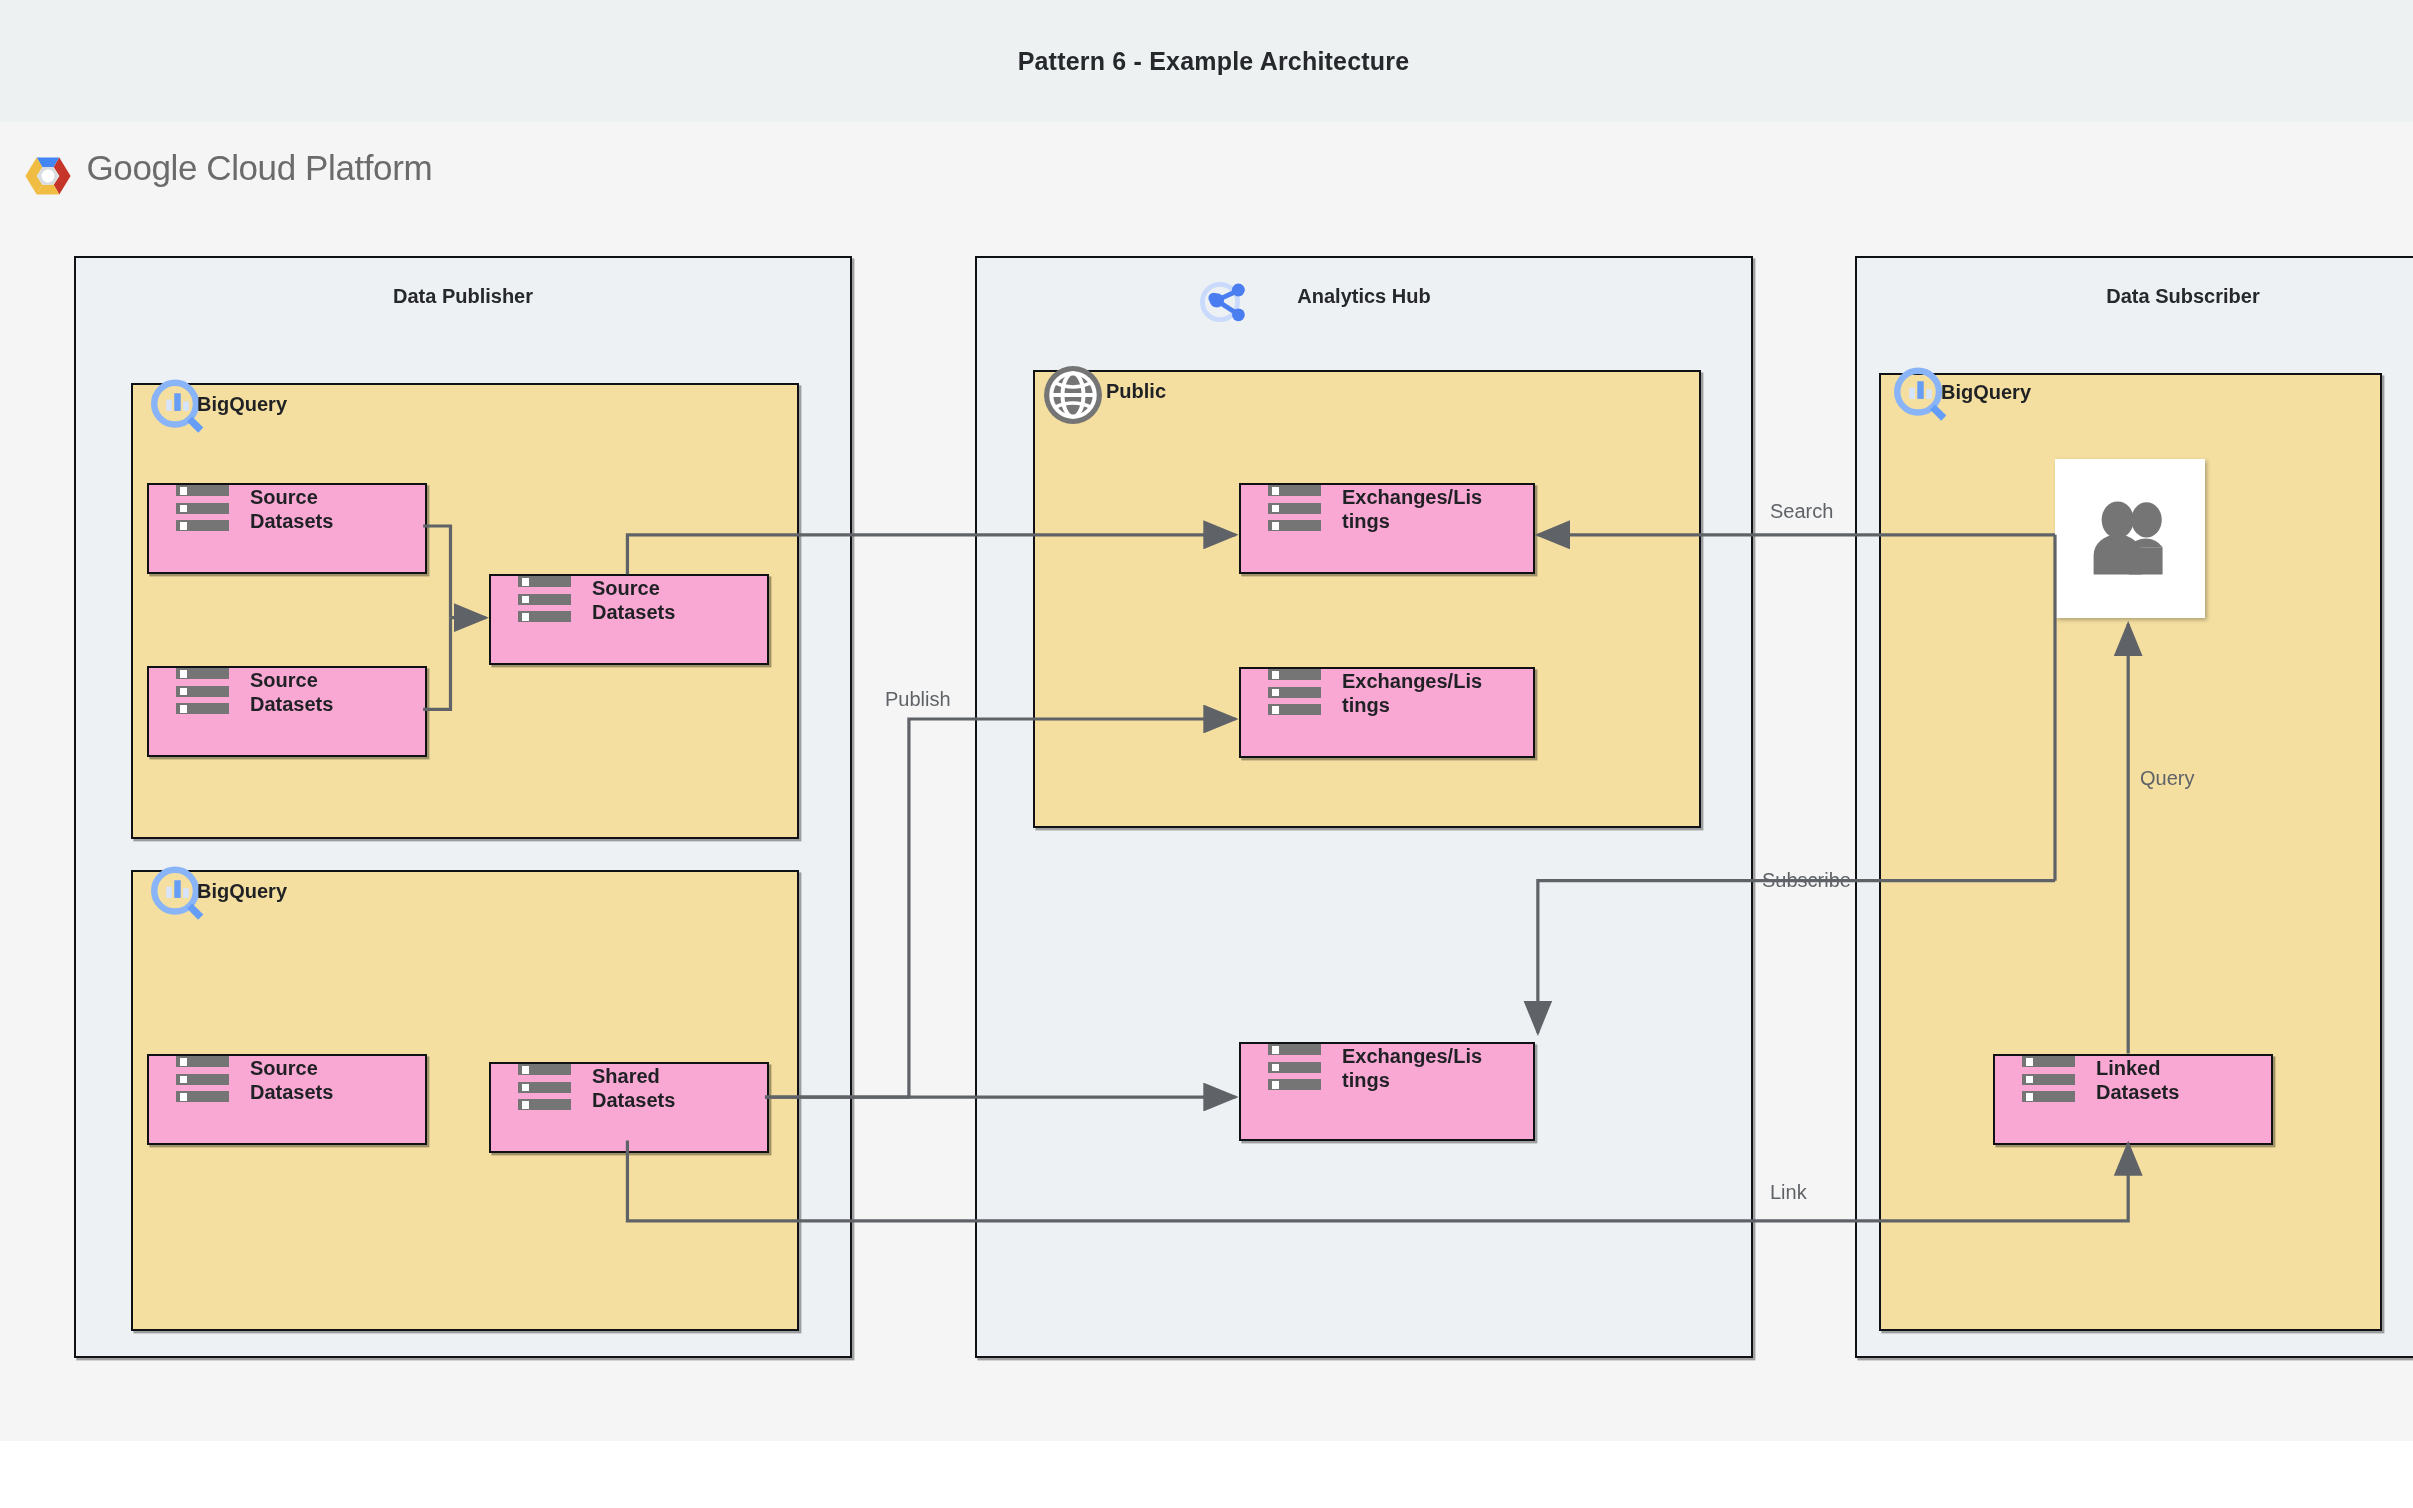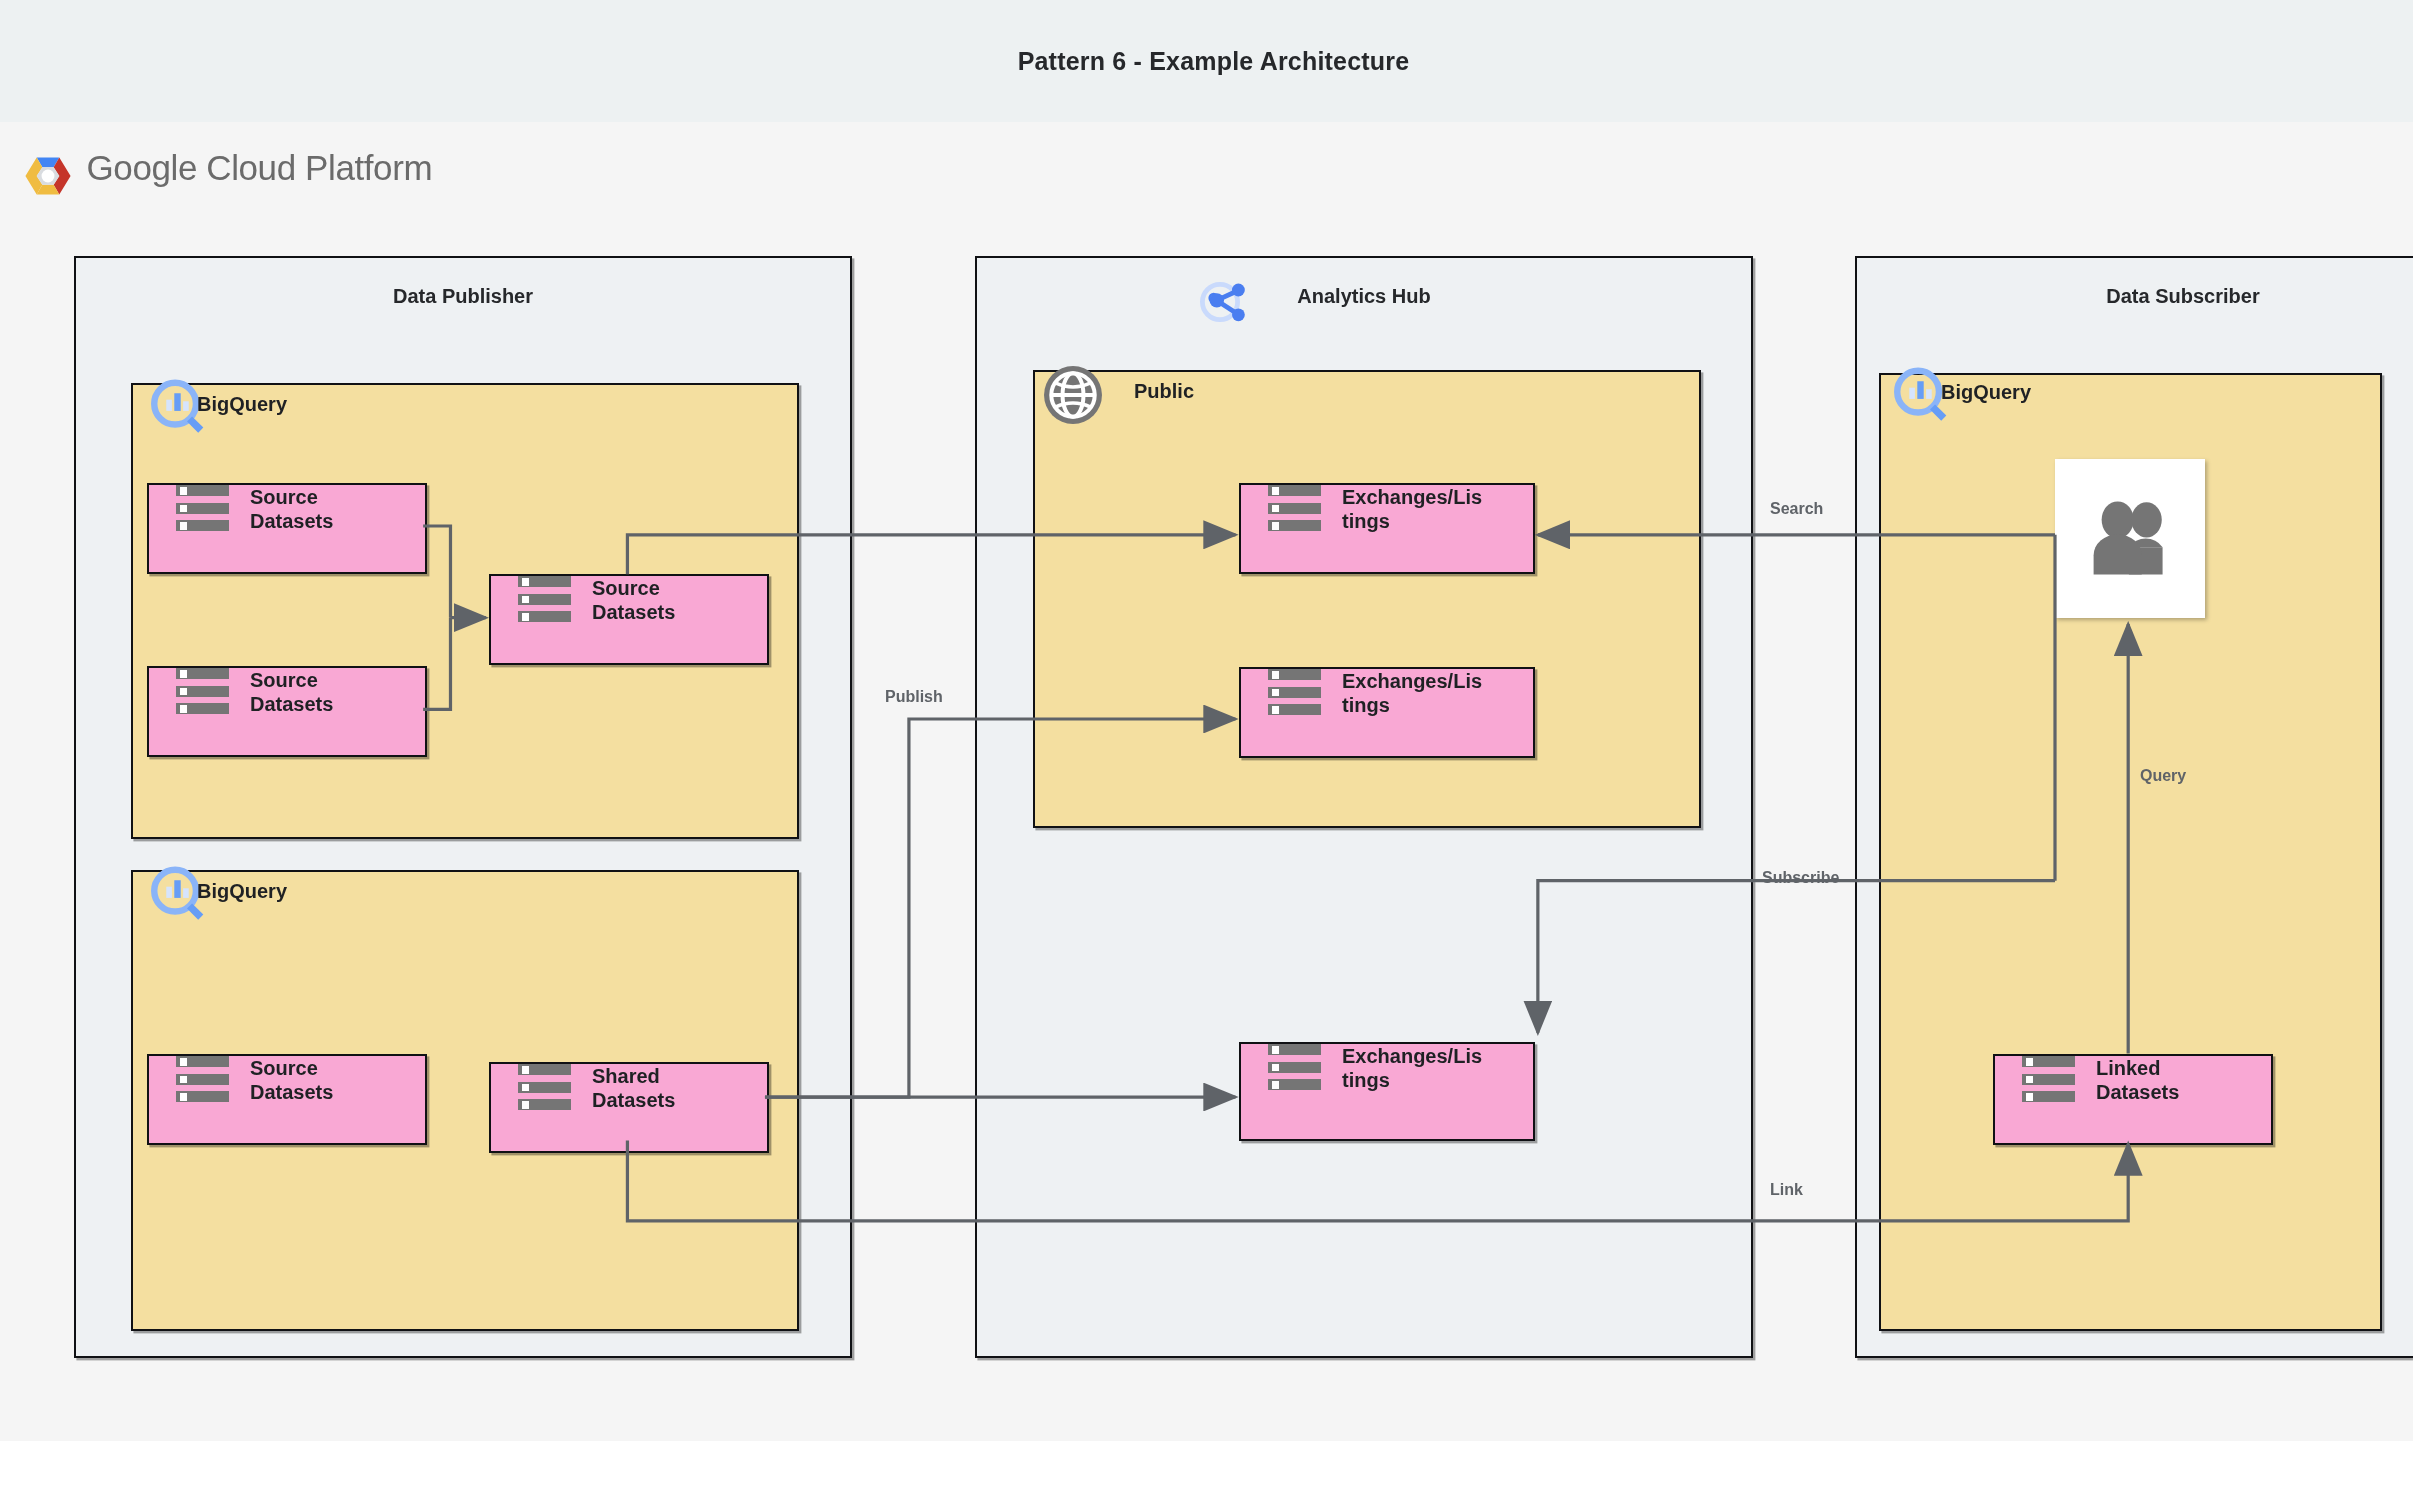--- a/index.html
+++ b/index.html
@@ -89,21 +89,21 @@
     position:absolute;background:#ffffff;border:none;
     box-shadow:2.4px 2.4px 4px rgba(0,0,0,0.28);
     display:flex;align-items:center;justify-content:center;
   }
 
   
   .bq-ico{position:relative;width:50px;height:50px;}
 
   
   .edge-label{
-    position:absolute;font-size:16px;font-weight:bold;color:#5f6368;
+    position:absolute;font-size:20px;font-weight:normal;color:#5f6368;
     white-space:nowrap;
   }
 
   svg.wires{position:absolute;left:0;top:0;width:2413px;height:1508px;pointer-events:none;}
 </style>
 </head>
 <body>
 
 <div id="root">
 
@@ -226,21 +226,21 @@
     <div style="position:absolute;left:4.8px;top:-9.7px;width:66px;height:66px;">
       <svg width="66" height="66" viewBox="0 0 82 82">
         <circle cx="41" cy="41" r="36" fill="#757575"></circle>
         <circle cx="41" cy="41" r="27" fill="none" stroke="#ffffff" stroke-width="5"></circle>
         <ellipse cx="41" cy="41" rx="13" ry="27" fill="none" stroke="#ffffff" stroke-width="5"></ellipse>
         <line x1="14" y1="41" x2="68" y2="41" stroke="#ffffff" stroke-width="5"></line>
         <path d="M19 26 Q41 36 63 26" fill="none" stroke="#ffffff" stroke-width="4.5"></path>
         <path d="M19 56 Q41 46 63 56" fill="none" stroke="#ffffff" stroke-width="4.5"></path>
       </svg>
     </div>
-    <div class="ybox-label" style="left:71px;top:8px;margin-left:28px;">Public</div>
+    <div class="ybox-label" style="left:71px;top:8px;">Public</div>
   </div>
 
   <div class="node" style="left:1239px;top:483px;width:292px;height:87px;">
     <span class="ds-ico ico">
         <i></i>
         <i></i>
         <i></i>
       </span>
     <span class="lbl">Exchanges/Lis
 tings</span>

